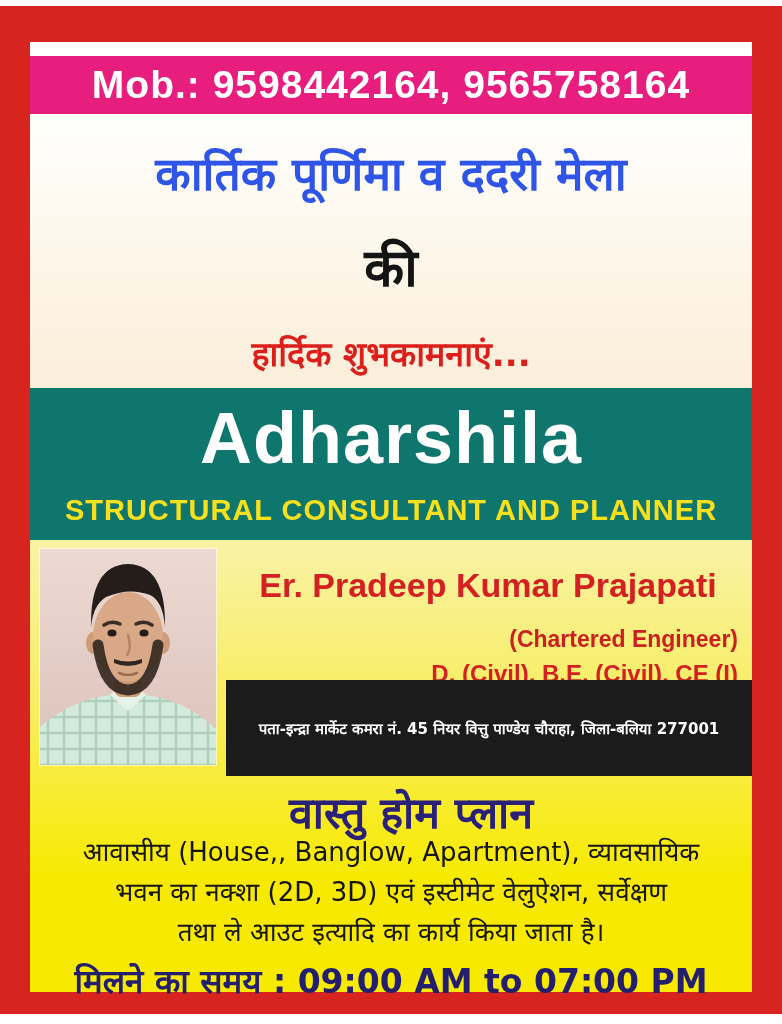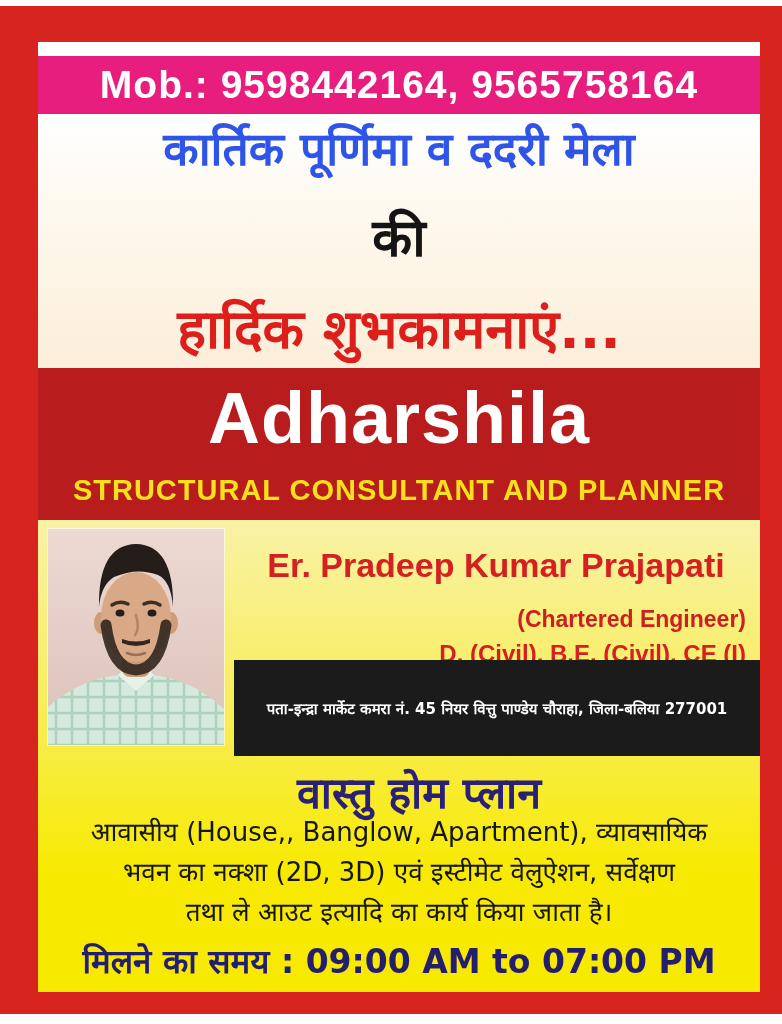--- a/index.html
+++ b/index.html
@@ -6,46 +6,46 @@
   body{
     width:782px;height:1024px;position:relative;background:#ffffff;
     font-family:"DejaVu Sans","Liberation Sans",sans-serif;
     overflow:hidden;
   }
   .frame{
     position:absolute;left:0;top:6px;width:782px;height:1008px;
     background:#d8241e;
   }
   .content{
-    position:absolute;left:38px;top:36px;width:722px;height:950px;
+    position:absolute;left:30px;top:36px;width:722px;height:950px;
     background:#ffffff;display:flex;flex-direction:column;
   }
   
   .mob-banner{
     margin-top:14px;height:58px;background:#e81e7e;
     display:flex;align-items:center;justify-content:center;
   }
   .mob-banner span{
     color:#ffffff;font-weight:bold;font-size:39px;letter-spacing:1px;
     font-family:"Liberation Sans","DejaVu Sans",sans-serif;
   }
   
   .greeting{
     height:254px;display:flex;flex-direction:column;align-items:center;
     justify-content:space-evenly;
     background:linear-gradient(180deg,#ffffff 0%,#fdf6e8 55%,#fbeeda 100%);
-    padding-top:0;
+    padding-top:20px;
     gap:28px;
   }
   .festival{color:#2e55e8;font-size:46px;font-weight:600;line-height:1.1;}
   .ki{color:#141414;font-size:52px;font-weight:600;line-height:1.0;}
-  .wishes{color:#dd1f1c;font-size:54px;font-weight:bold;line-height:1.05;}
+  .wishes{color:#dd1f1c;font-size:34px;font-weight:bold;line-height:1.05;}
   
   .company{
-    height:152px;background:#b91c1c;display:flex;flex-direction:column;
+    height:152px;background:#0f766e;display:flex;flex-direction:column;
     align-items:center;justify-content:center;
   }
   .company-name{
     color:#ffffff;font-weight:bold;font-size:72px;line-height:1.05;
     font-family:"Liberation Sans","DejaVu Sans",sans-serif;letter-spacing:1px;
   }
   .company-tagline{
     color:#f8e11c;font-weight:bold;font-size:29px;letter-spacing:1px;
     font-family:"Liberation Sans","DejaVu Sans",sans-serif;margin-top:18px;
   }

